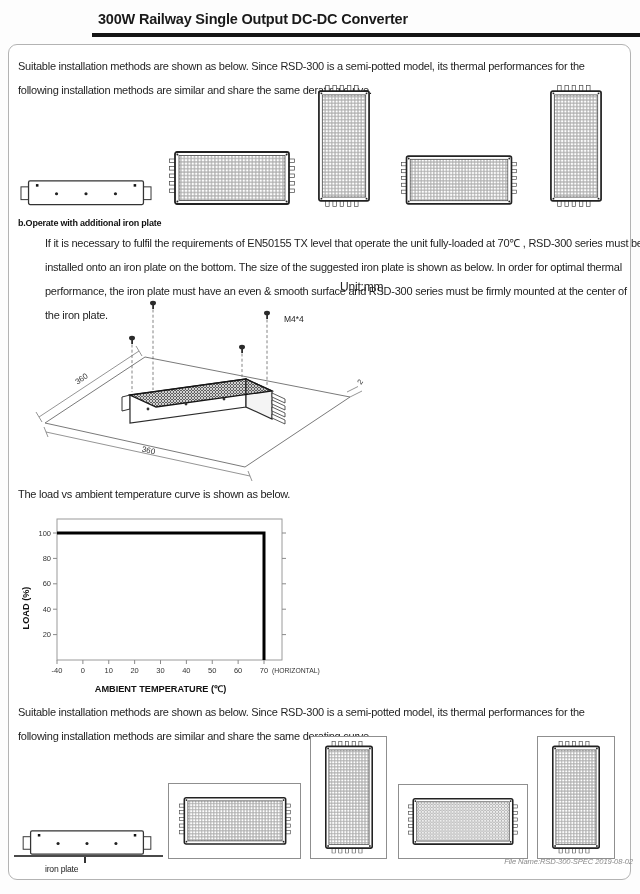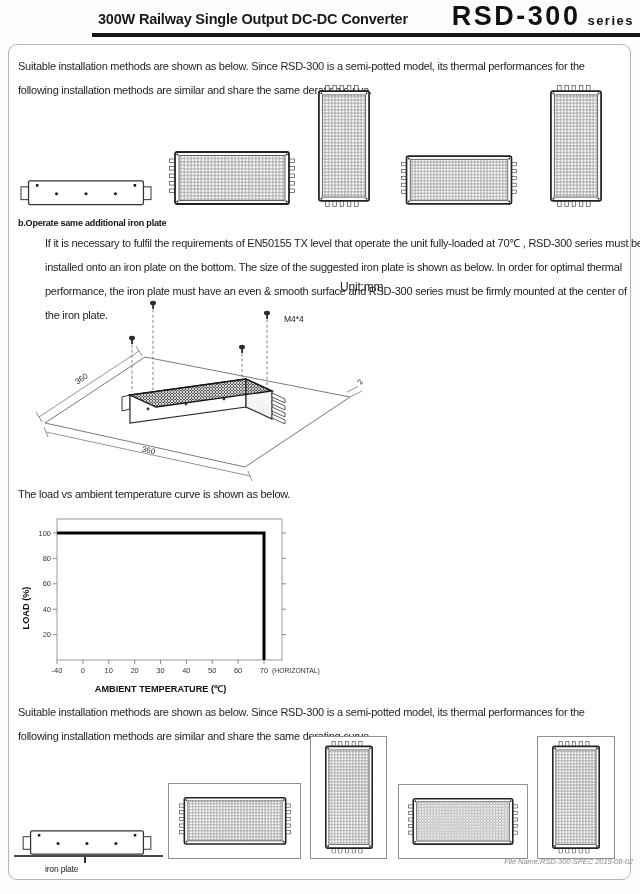--- a/index.html
+++ b/index.html
@@ -90,24 +90,20 @@
         <rect x="16" y="5.2" width="2.6" height="2.6" fill="#111"></rect>
         <rect x="115.5" y="5.2" width="2.6" height="2.6" fill="#111"></rect>
         <circle cx="37" cy="15" r="1.6" fill="#222"></circle>
           <circle cx="67" cy="15" r="1.6" fill="#222"></circle>
         <circle cx="97" cy="15" r="1.6" fill="#222"></circle>
       </symbol>
     </defs>
   </svg>
 
   <div class="abs doc-title">300W Railway Single Output DC-DC Converter</div>
-  <div class="abs series-wrap">
-    <span class="series-name">RSD-300</span>
-    <span class="series-suffix">series</span>
-  </div>
   <div class="abs header-rule"></div>
 
   <div class="abs content-box"></div>
 
   <div class="abs para p1">Suitable installation methods are shown as below. Since RSD-300 is a semi-potted model, its thermal performances for the following installation methods are similar and share the same derating curve.</div>
 
   <svg class="abs" style="left:20px;top:179px" width="132" height="27.5">
       <use href="#dev-side"></use>
     </svg>
   <svg class="abs" style="left:169px;top:150px" width="126" height="56">
@@ -116,21 +112,21 @@
   <svg class="abs" style="left:317px;top:85px" width="54" height="122">
       <use href="#dev-top-v"></use>
     </svg>
   <svg class="abs" style="left:401px;top:154px" width="116" height="52">
       <use href="#dev-top"></use>
     </svg>
   <svg class="abs" style="left:549px;top:85px" width="54" height="122">
       <use href="#dev-top-v"></use>
     </svg>
 
-  <div class="abs sec-head">b.Operate same additional iron plate</div>
+  <div class="abs sec-head">b.Operate with additional iron plate</div>
   <div class="abs para sec-body">If it is necessary to fulfil the requirements of EN50155 TX level that operate the unit fully-loaded at 70℃ , RSD-300 series must be installed onto an iron plate on the bottom. The size of the suggested iron plate is shown as below. In order for optimal thermal performance, the iron plate must have an even &amp; smooth surface and RSD-300 series must be firmly mounted at the center of the iron plate.</div>
   <div class="abs unit-label">Unit:mm</div>
 
   <svg class="abs" style="left:28px;top:293px" width="345" height="192" viewBox="0 0 345 192">
 
     <polygon points="117,64 322,104 217,174 17,130" fill="#ffffff" stroke="#7a7a7a" stroke-width="1"></polygon>
 
     <line x1="18" y1="139" x2="222" y2="183" stroke="#7a7a7a" stroke-width="0.8"></line>
     <line x1="16" y1="134" x2="20" y2="144" stroke="#7a7a7a" stroke-width="0.8"></line>
     <line x1="220" y1="178" x2="224" y2="188" stroke="#7a7a7a" stroke-width="0.8"></line>

